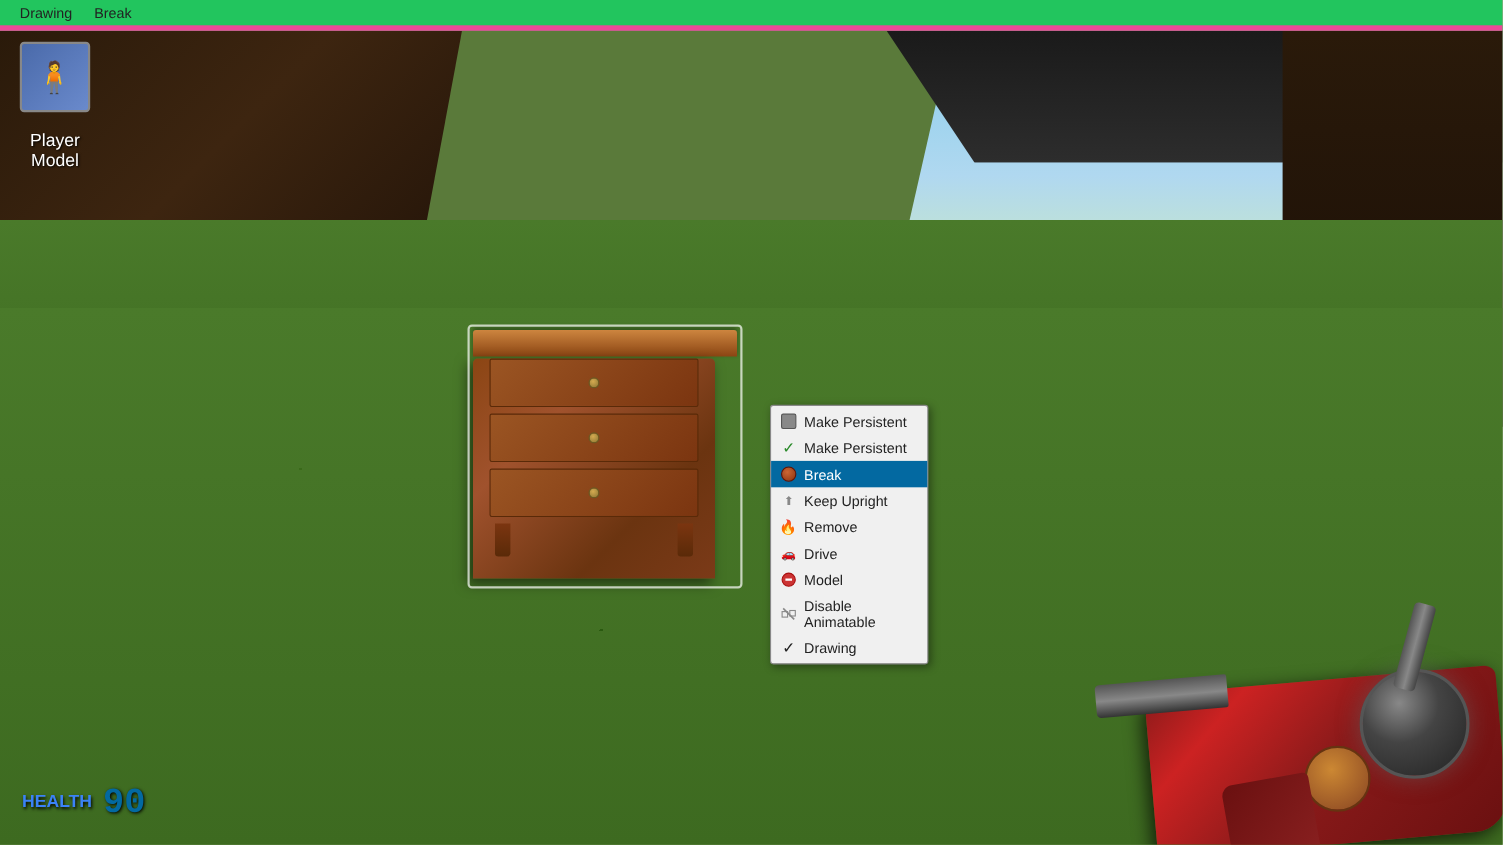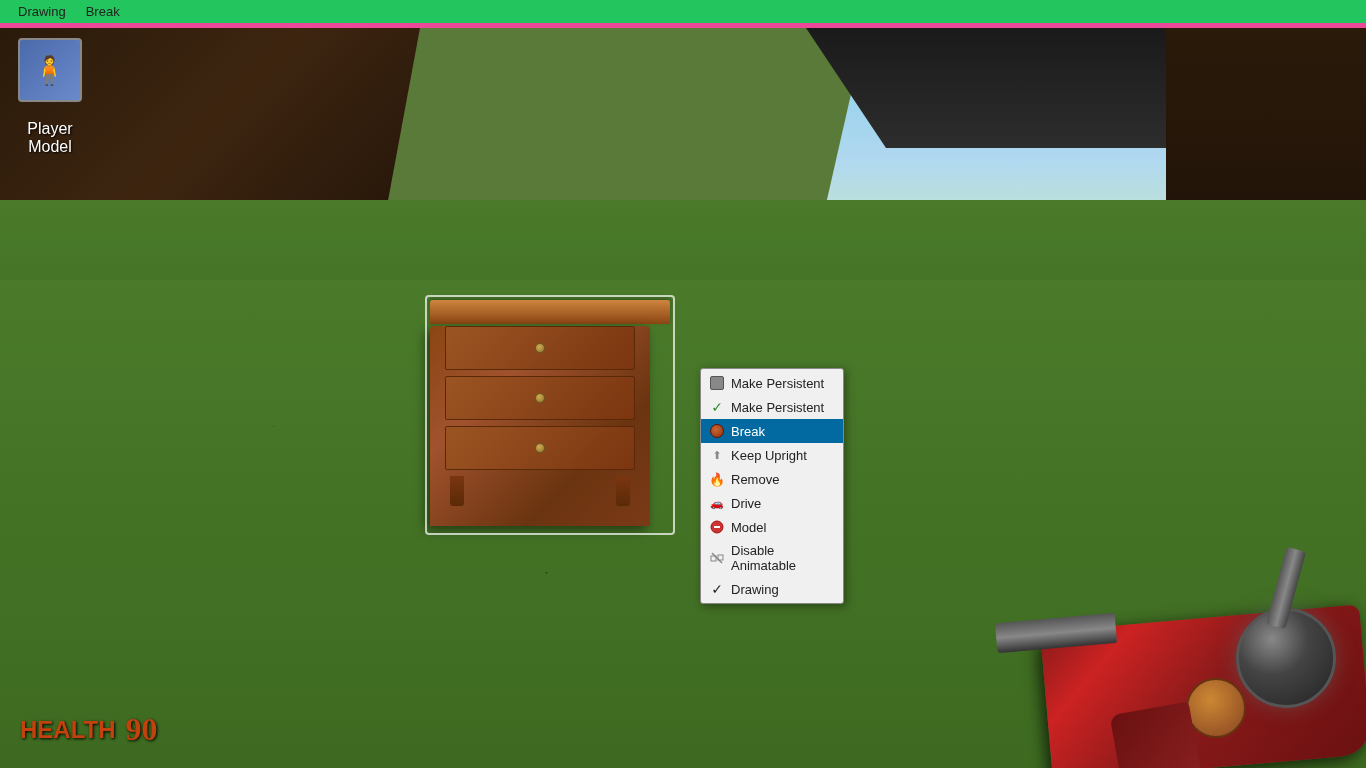--- a/index.html
+++ b/index.html
@@ -293,32 +293,32 @@
       position: absolute;
       bottom: 20px;
       left: 20px;
       display: flex;
       align-items: center;
       gap: 10px;
       z-index: 50;
     }
 
     #health-label {
-      color: #c2410c;
-      font-size: 24px;
+      color: #3b82f6;
+      font-size: 16px;
       font-weight: bold;
       font-family: Arial, sans-serif;
       text-shadow: 1px 1px 3px #000;
     }
 
     #health-value {
-      color: #c2410c;
+      color: #0369a1;
       font-size: 32px;
       font-weight: bold;
-      font-family: Liberation Serif, serif;
+      font-family: Liberation Mono, monospace;
       text-shadow: 1px 1px 3px #000;
     }
 
     
     #weapon-display {
       position: absolute;
       bottom: 0;
       right: 0;
       width: 500px;
       height: 280px;

